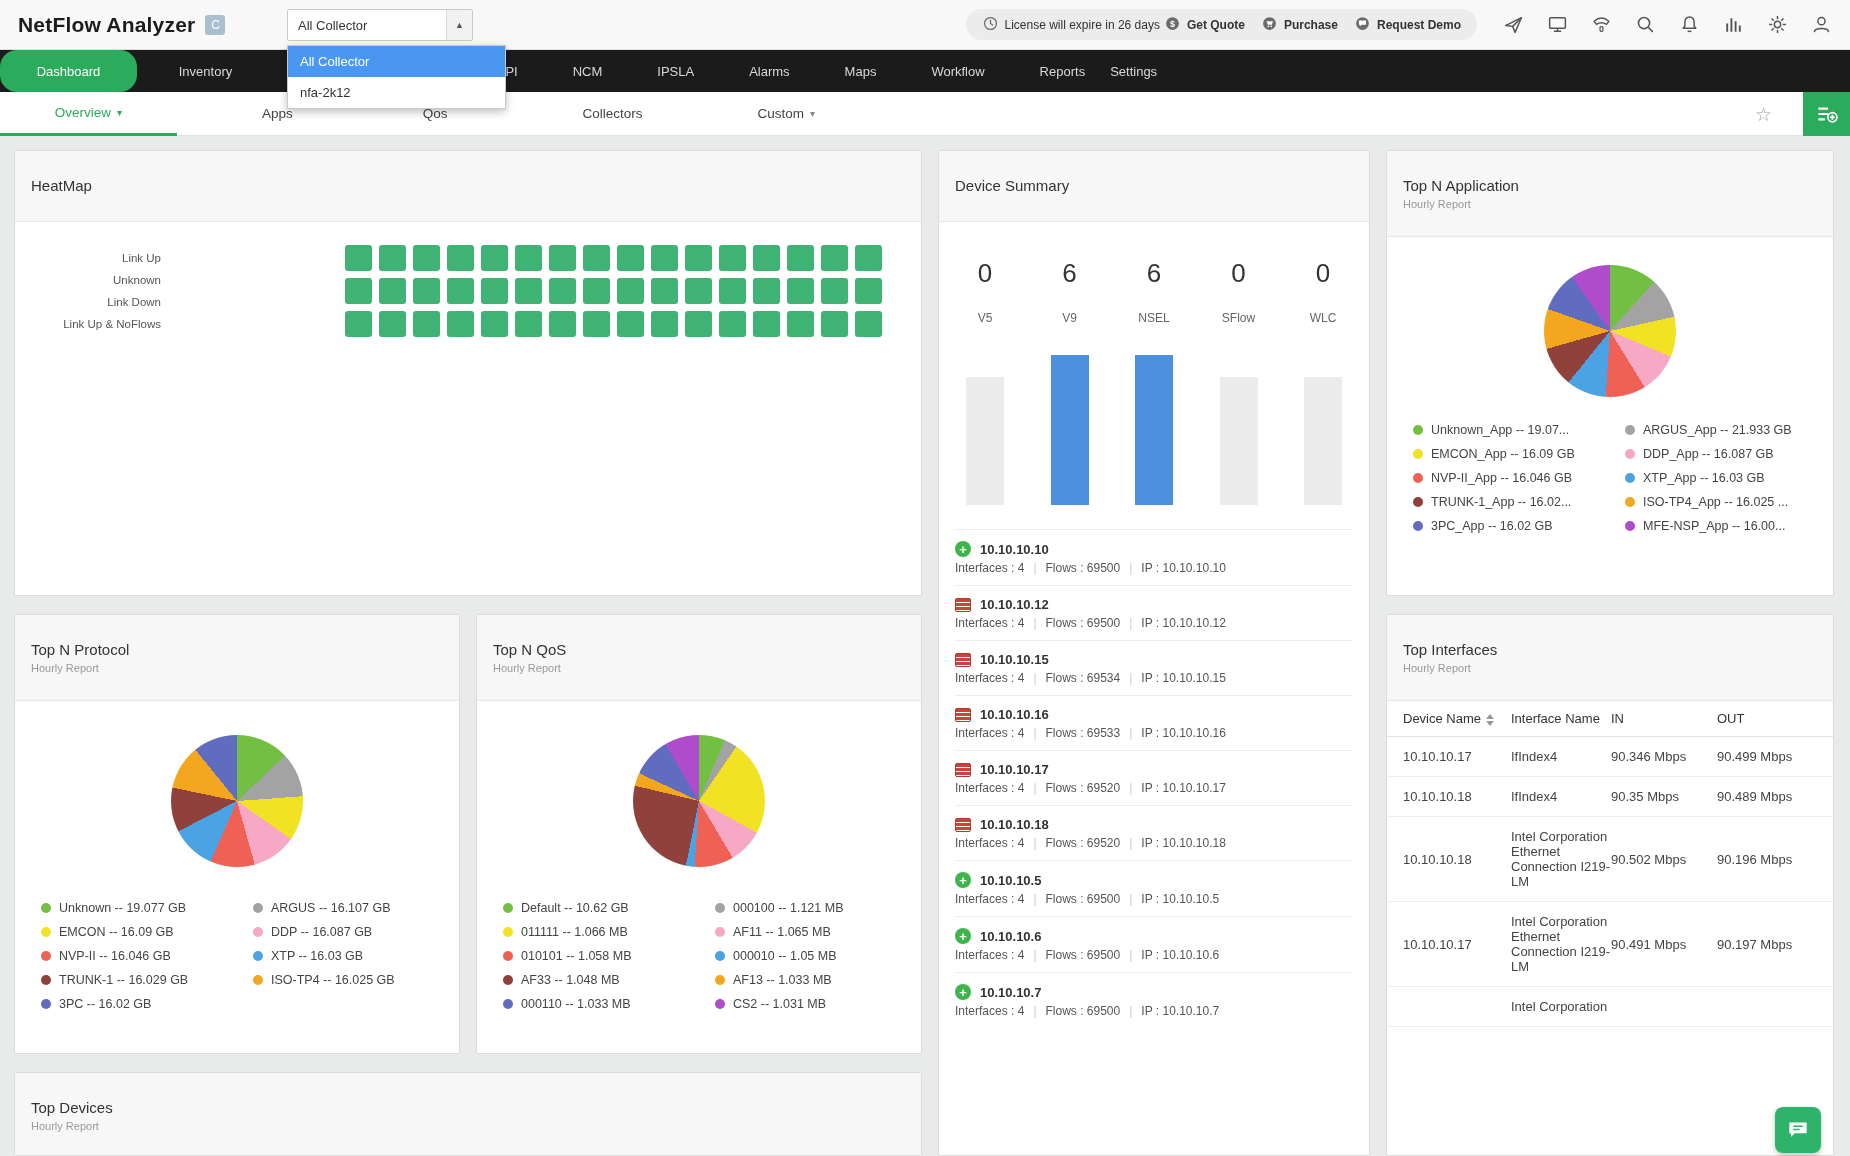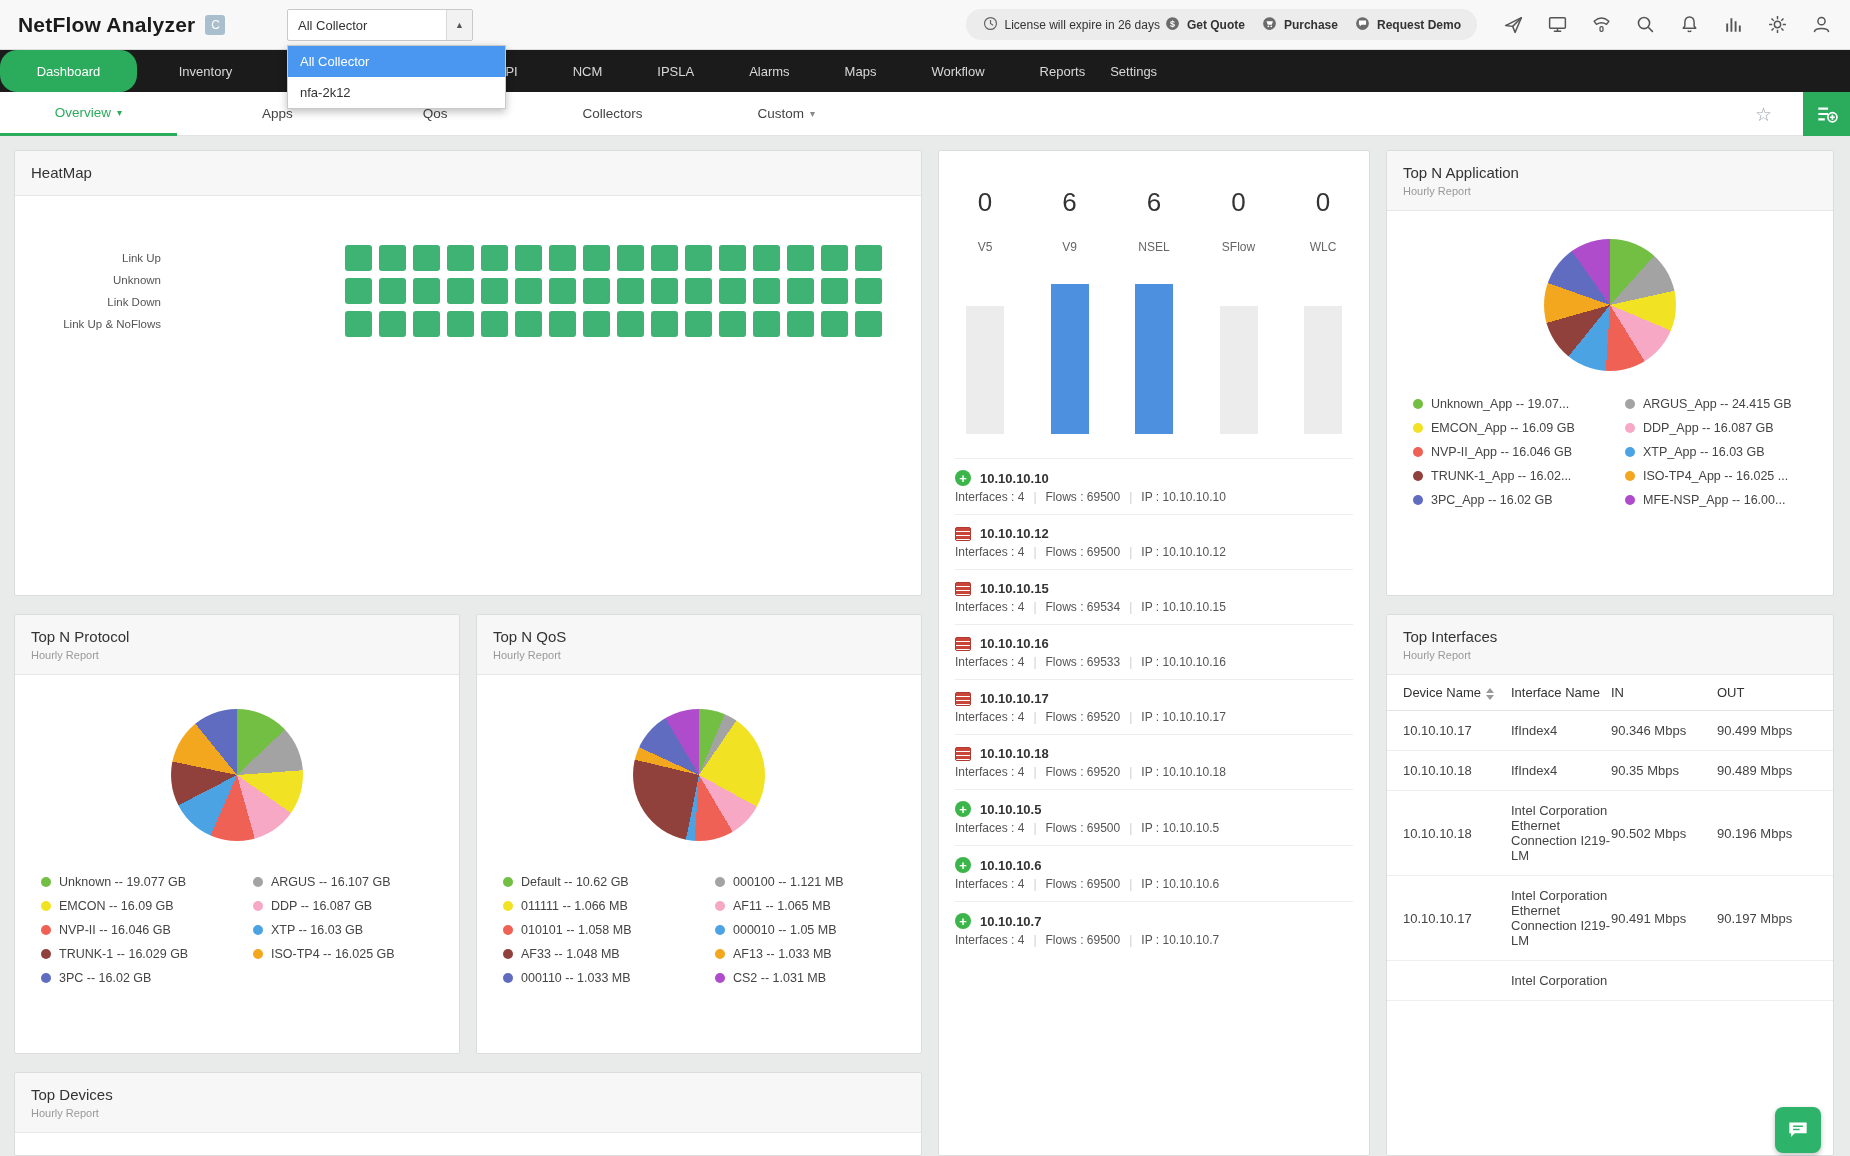--- a/index.html
+++ b/index.html
@@ -54,21 +54,21 @@
     display:flex; align-items:center; justify-content:center; cursor:pointer; }
   .sn-add svg { width:26px; height:26px; }
 
   
   .main { position:absolute; top:136px; left:0; right:0; bottom:0; padding:14px 14px 0;
     display:flex; gap:16px; overflow:hidden; }
   .col-l { width:908px; display:flex; flex-direction:column; gap:18px; }
   .col-m { width:432px; }
   .col-r { width:448px; display:flex; flex-direction:column; gap:18px; }
   .panel { background:#fff; border:1px solid #dcdcdc; border-radius:2px; position:relative; overflow:hidden; }
-  .p-head { background:#f7f7f7; border-bottom:1px solid #e7e7e7; padding:13px 16px; }
+  .p-head { background:#f7f7f7; border-bottom:1px solid #e7e7e7; padding:26px 16px; }
   .p-title { font-size:15px; color:#333; }
   .p-sub { font-size:11px; color:#999; margin-top:4px; }
 
   
   .panel-heatmap { height:446px; }
   .hm-legend { position:absolute; left:28px; top:96px; width:118px; text-align:right;
     font-size:11.5px; color:#555; line-height:22px; }
   .donut-wrap { position:absolute; left:18px; top:78px; width:270px; height:270px; }
   .hm-grid { position:absolute; left:330px; top:94px; display:grid; gap:7px; }
   .hm-cell { width:27px; height:26px; border-radius:3px; cursor:pointer; }
@@ -428,20 +428,23 @@
       <div class="p-head">
         <div class="p-title">Top Devices</div>
         <div class="p-sub">Hourly Report</div>
       </div>
     </section>
   </div>
 
   <div class="col-m">
 
     <section class="panel panel-ds" style="height:100%;">
+      <div class="p-head">
+        <span class="p-title">Device Summary</span>
+      </div>
       <div class="ds-cols ds-stats" id="ds-stats">
           <div class="ds-stat">
             <div class="ds-num">0</div>
             <div class="ds-lab">V5</div>
           </div>
           <div class="ds-stat">
             <div class="ds-num">6</div>
             <div class="ds-lab">V9</div>
           </div>
           <div class="ds-stat">
@@ -550,21 +553,21 @@
         <div class="p-sub">Hourly Report</div>
       </div>
       <div class="pie" style="background: conic-gradient(rgb(114, 191, 68) 0deg, rgb(114, 191, 68) 42.01deg, rgb(163, 163, 163) 42.01deg, rgb(163, 163, 163) 77.47deg, rgb(242, 226, 36) 77.47deg, rgb(242, 226, 36) 112.89deg, rgb(246, 168, 197) 112.89deg, rgb(246, 168, 197) 148.31deg, rgb(239, 97, 85) 148.31deg, rgb(239, 97, 85) 183.63deg, rgb(75, 163, 227) 183.63deg, rgb(75, 163, 227) 218.93deg, rgb(145, 65, 60) 218.93deg, rgb(145, 65, 60) 254.21deg, rgb(242, 167, 30) 254.21deg, rgb(242, 167, 30) 289.49deg, rgb(95, 108, 192) 289.49deg, rgb(95, 108, 192) 324.76deg, rgb(174, 76, 203) 324.76deg, rgb(174, 76, 203) 360deg);"></div>
       <div class="lg-grid">
           <div class="lg-item">
             <span class="lg-dot" style="background: rgb(114, 191, 68);"></span>
             <span class="lg-lab">Unknown_App -- 19.07...</span>
           </div>
           <div class="lg-item">
             <span class="lg-dot" style="background: rgb(163, 163, 163);"></span>
-            <span class="lg-lab">ARGUS_App -- 24.415 GB</span>
+            <span class="lg-lab">ARGUS_App -- 21.933 GB</span>
           </div>
           <div class="lg-item">
             <span class="lg-dot" style="background: rgb(242, 226, 36);"></span>
             <span class="lg-lab">EMCON_App -- 16.09 GB</span>
           </div>
           <div class="lg-item">
             <span class="lg-dot" style="background: rgb(246, 168, 197);"></span>
             <span class="lg-lab">DDP_App -- 16.087 GB</span>
           </div>
           <div class="lg-item">

